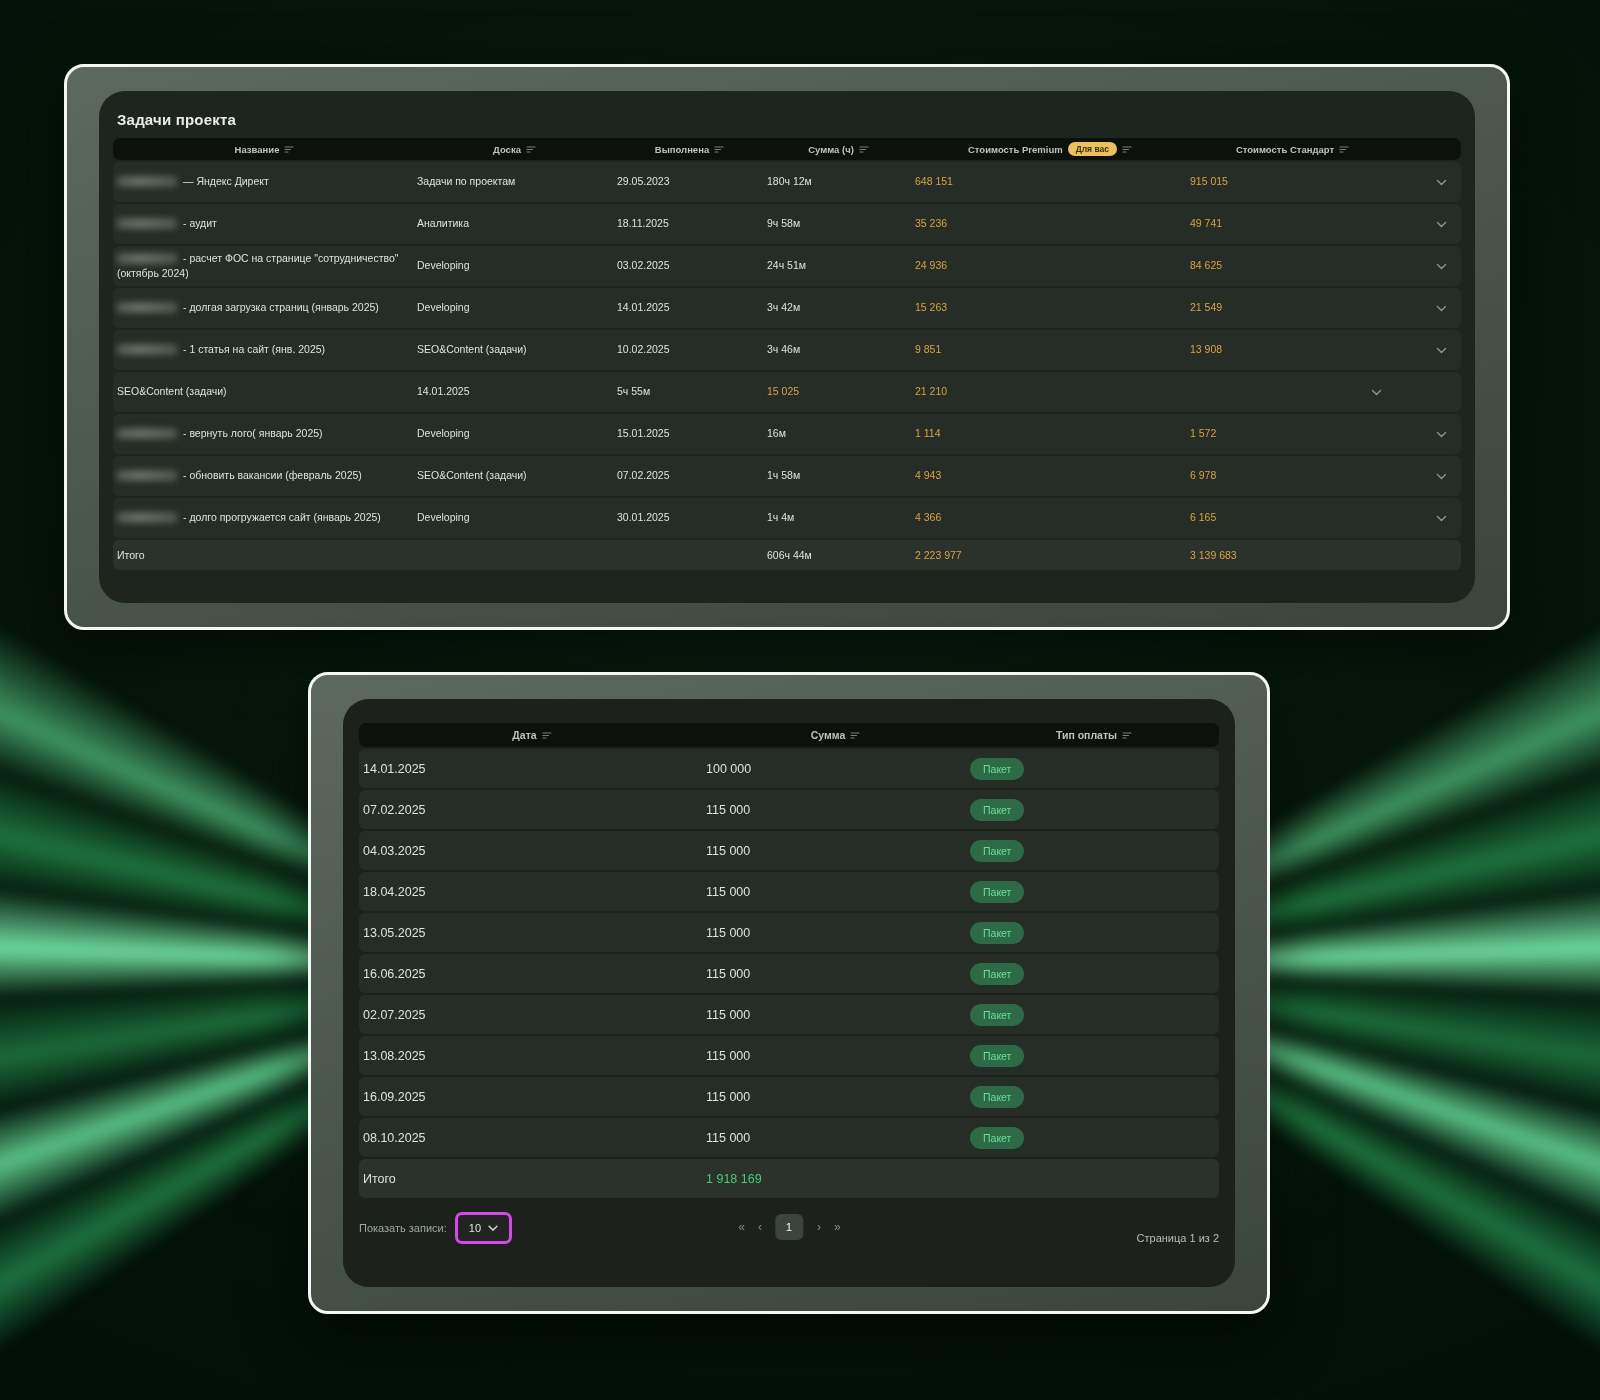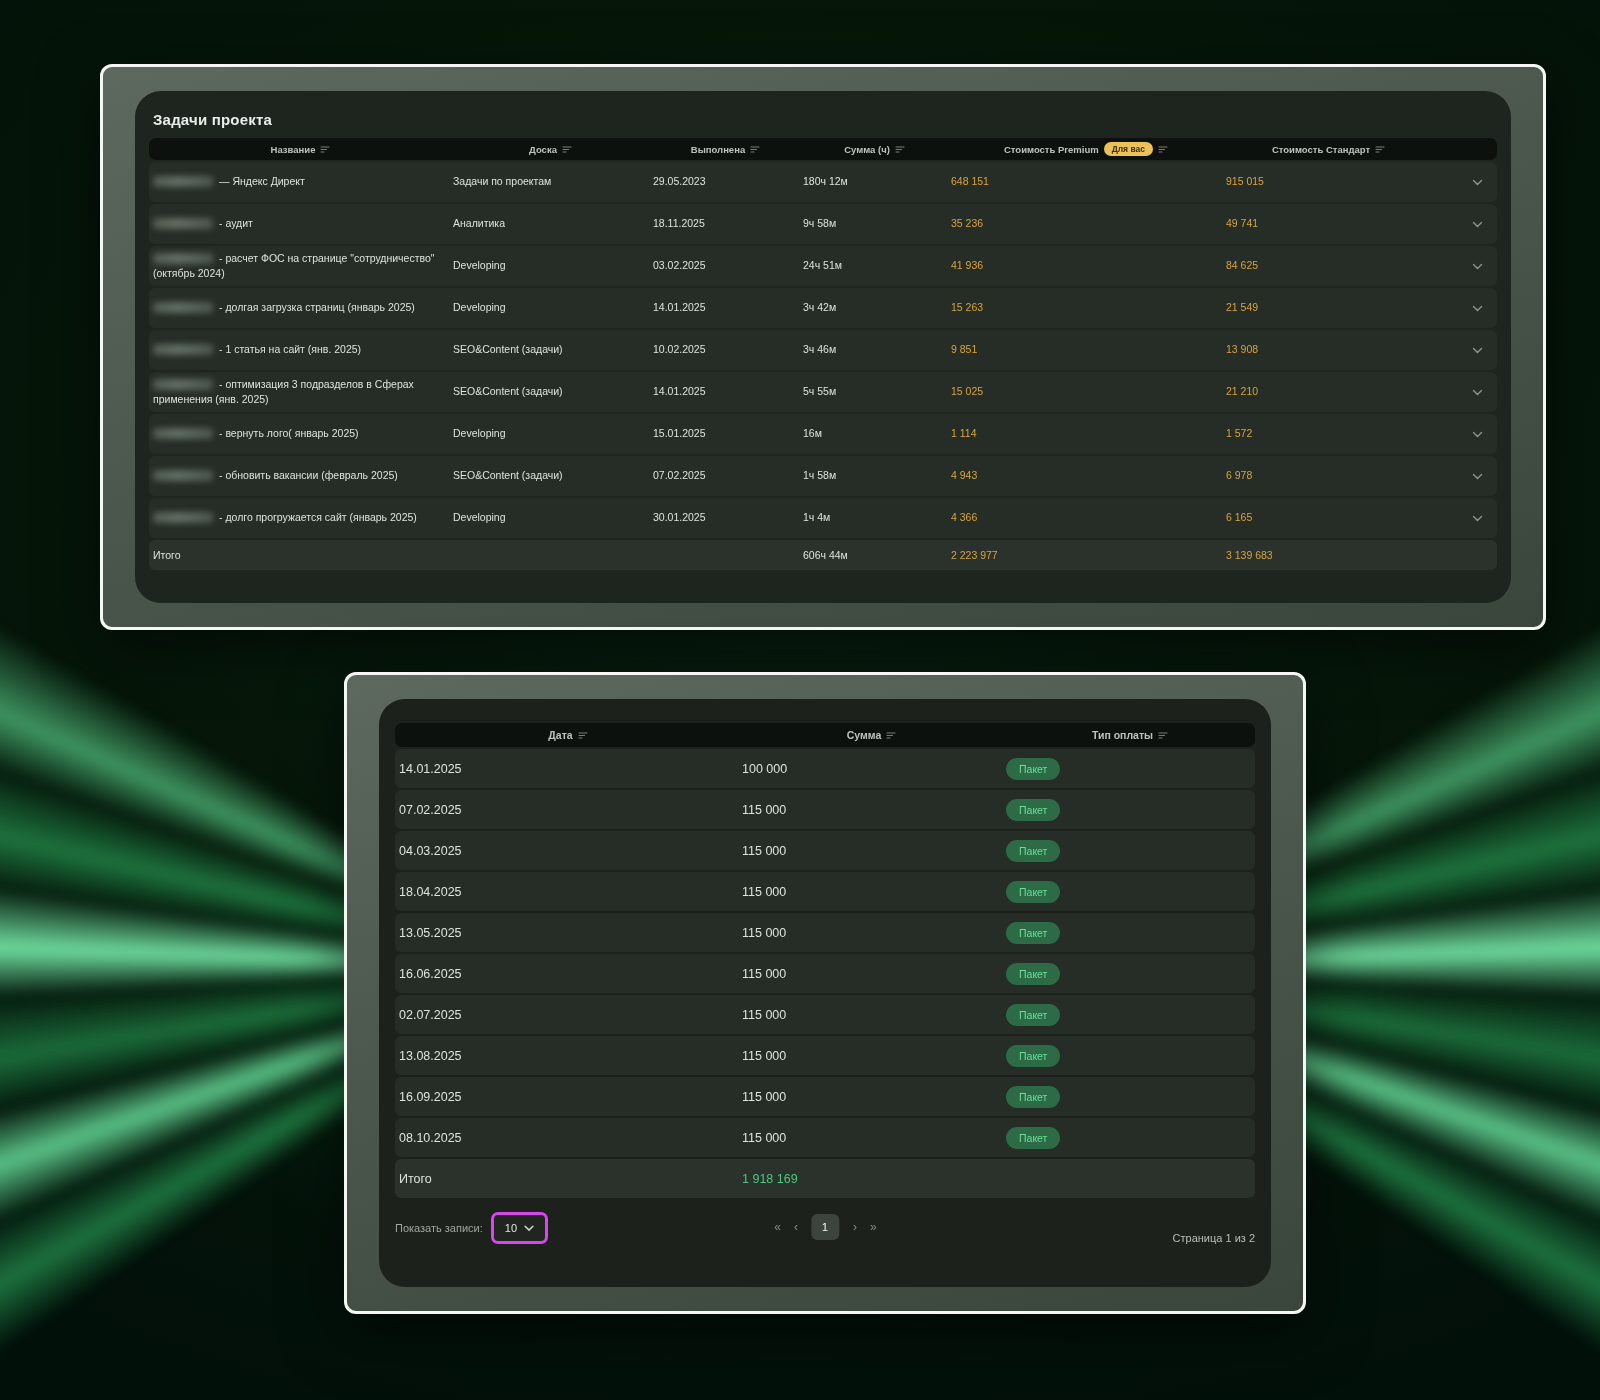--- a/index.html
+++ b/index.html
@@ -26,23 +26,23 @@
       rgba(61,232,128,.45) 283deg, rgba(22,130,72,.08) 289deg,
       rgba(110,255,170,.55) 294deg, transparent 301deg, transparent 360deg);
   }
   .rays .haze{position:absolute;inset:0;
     background:radial-gradient(55% 42% at 100% 46%, rgba(46,220,120,.55), rgba(30,170,95,.22) 45%, transparent 72%);
   }
   .rays.left{left:-70px;}
   .rays.right{right:-70px;transform:scaleX(-1);}
 
   
-  .frame{position:absolute;z-index:2;border:3px solid #f4f7f4;border-radius:12px;
+  .frame{position:absolute;z-index:2;border:3px solid #f4f7f4;border-radius:20px;
     background:linear-gradient(165deg,#5d695f 0%,#4c584e 45%,#3a453c 100%);
-    box-shadow:0 18px 60px rgba(0,0,0,.55);margin-left:36px;}
+    box-shadow:0 18px 60px rgba(0,0,0,.55);}
   .frame-top{left:64px;top:64px;width:1440px;height:560px;}
   .frame-bottom{left:308px;top:672px;width:956px;height:636px;}
   .panel{position:absolute;inset:24px 32px;background:#1e241e;border-radius:26px;overflow:hidden;}
   .panel-inner{position:absolute;inset:0;padding:20px 14px 10px 14px;box-sizing:border-box;}
   .panel-inner.pay{padding:24px 16px 12px 16px;}
 
   .panel-title{color:#e9ede9;font-size:15px;font-weight:700;letter-spacing:.2px;margin:0 4px 10px 4px;}
   .panel-title.big{font-size:19px;margin:0 4px 16px 4px;}
 
   
@@ -198,21 +198,21 @@
               <svg width="11" height="7" viewBox="0 0 11 7">
                 <polyline points="1.5,1.5 5.5,5.5 9.5,1.5" fill="none" stroke="#8d948d" stroke-width="1.4" stroke-linecap="round"></polyline>
               </svg>
             </div>
    </div>
           <div class="trow t-grid t-row">
      <div class="cell namecell"><span class="blur-chip"></span>- расчет ФОС на странице "сотрудничество" (октябрь 2024)</div>
      <div class="cell">Developing</div>
      <div class="cell">03.02.2025</div>
      <div class="cell">24ч 51м</div>
-     <div class="cell gold">41 936</div>
+     <div class="cell gold">24 936</div>
      <div class="cell gold">84 625</div>
      <div class="row-chevron">
               <svg width="11" height="7" viewBox="0 0 11 7">
                 <polyline points="1.5,1.5 5.5,5.5 9.5,1.5" fill="none" stroke="#8d948d" stroke-width="1.4" stroke-linecap="round"></polyline>
               </svg>
             </div>
    </div>
           <div class="trow t-grid t-row">
      <div class="cell namecell"><span class="blur-chip"></span>- долгая загрузка страниц (январь 2025)</div>
      <div class="cell">Developing</div>
@@ -233,21 +233,20 @@
      <div class="cell">3ч 46м</div>
      <div class="cell gold">9 851</div>
      <div class="cell gold">13 908</div>
      <div class="row-chevron">
               <svg width="11" height="7" viewBox="0 0 11 7">
                 <polyline points="1.5,1.5 5.5,5.5 9.5,1.5" fill="none" stroke="#8d948d" stroke-width="1.4" stroke-linecap="round"></polyline>
               </svg>
             </div>
    </div>
           <div class="trow t-grid t-row">
-     <div class="cell namecell"><span class="blur-chip"></span>- оптимизация 3 подразделов в Сферах применения (янв. 2025)</div>
      <div class="cell">SEO&amp;Content (задачи)</div>
      <div class="cell">14.01.2025</div>
      <div class="cell">5ч 55м</div>
      <div class="cell gold">15 025</div>
      <div class="cell gold">21 210</div>
      <div class="row-chevron">
               <svg width="11" height="7" viewBox="0 0 11 7">
                 <polyline points="1.5,1.5 5.5,5.5 9.5,1.5" fill="none" stroke="#8d948d" stroke-width="1.4" stroke-linecap="round"></polyline>
               </svg>
             </div>

